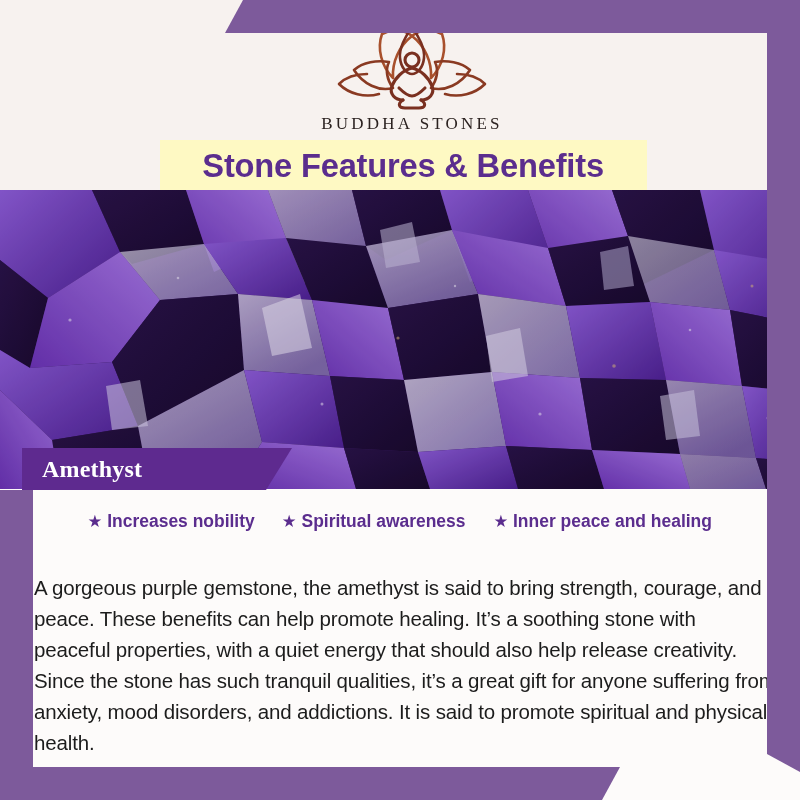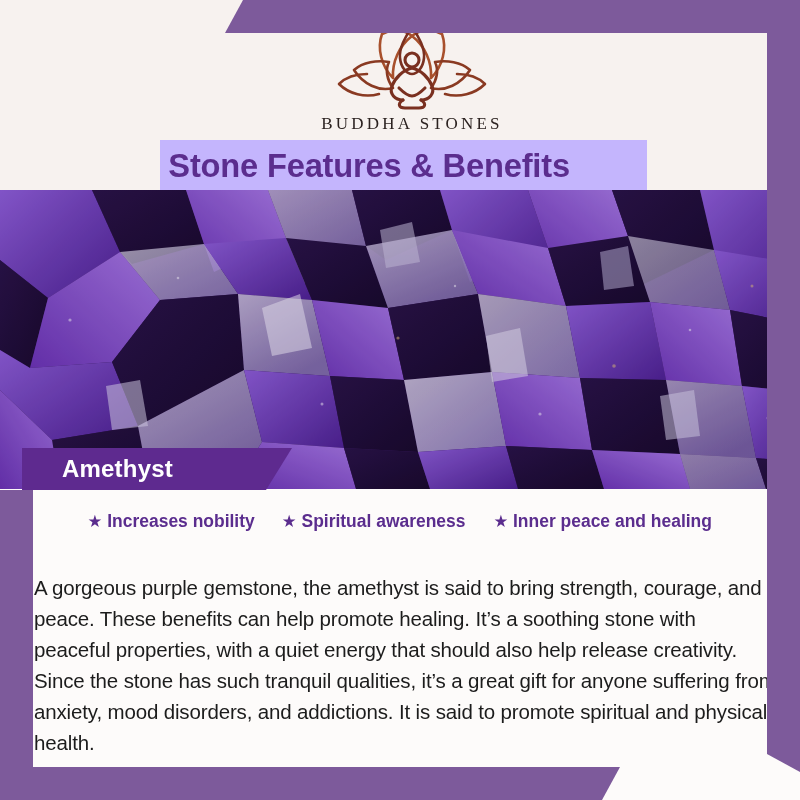--- a/index.html
+++ b/index.html
@@ -47,22 +47,22 @@
   }
   .logo-mark{width:150px;height:88px;display:block;}
   .logo-text{
     margin-top:4px;
     font-family:"Liberation Serif","DejaVu Serif",serif;
     font-size:17px;letter-spacing:3.2px;color:#2b2220;
     font-weight:400;
   }
   .title-band{
     position:absolute;left:160px;top:140px;width:487px;height:50px;
-    background:#c4b5fd;
-    display:flex;align-items:center;
+    background:#fef9c3;
+    display:flex;align-items:center;justify-content:center;
     z-index:3;
   }
   .title-band h1{
     margin:0;
     font-family:"Liberation Sans","DejaVu Sans",sans-serif;
     font-weight:bold;
     font-size:34px;
     letter-spacing:-0.2px;
     color:#5b2d8e;
     transform:scaleX(0.96);
@@ -78,23 +78,23 @@
 
   
   .stone-banner{
     position:absolute;left:22px;top:448px;width:270px;height:42px;
     background:#5e2a8f;
     clip-path:polygon(0 0,100% 0,calc(100% - 26px) 100%,0 100%);
     display:flex;align-items:center;
     z-index:5;
   }
   .stone-banner .label{
-    margin-left:40px;
+    margin-left:20px;
     color:#ffffff;font-weight:bold;font-size:24px;letter-spacing:.2px;
-    font-family:Liberation Sans, sans-serif;
+    font-family:Liberation Serif, serif;
   }
 
   
   .body-area{
     position:absolute;left:0;top:489px;width:800px;height:311px;
     background:#fdfbfa;z-index:2;
   }
   .benefits{
     position:absolute;left:0;top:22px;width:800px;
     display:flex;justify-content:center;align-items:center;

